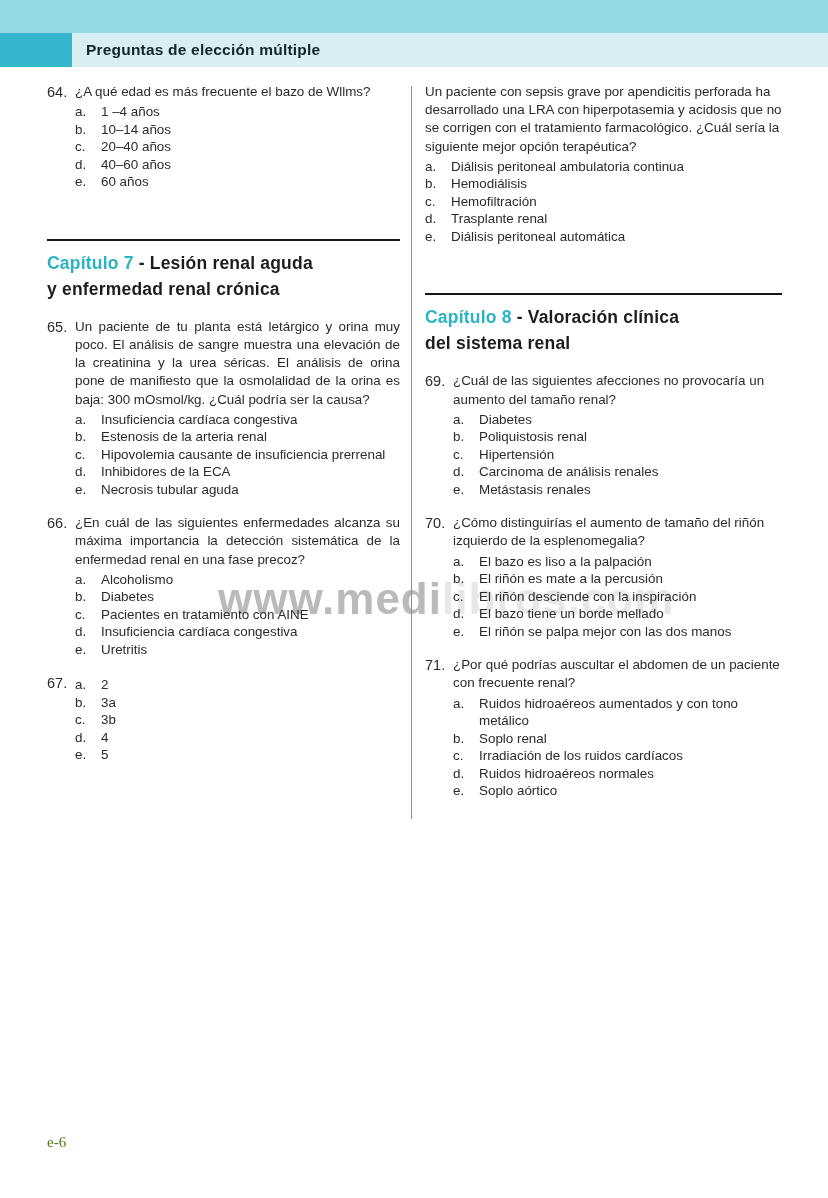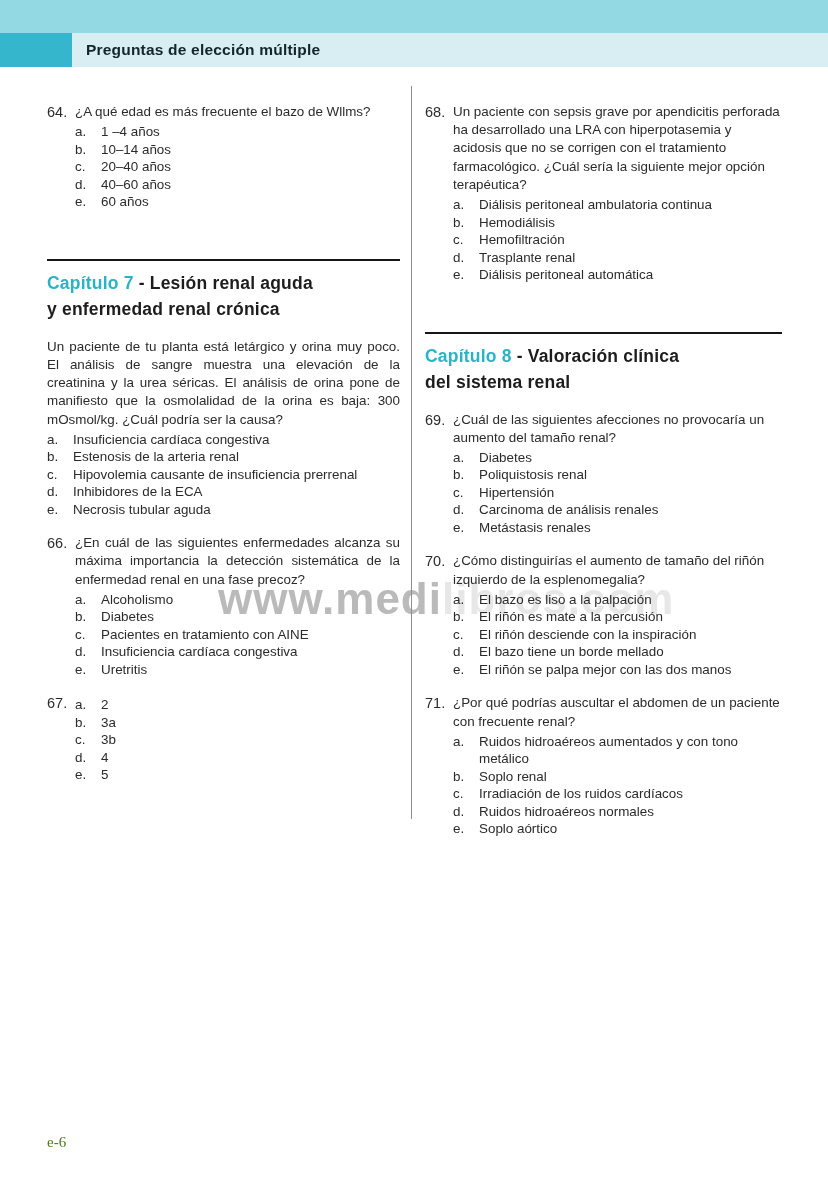--- a/index.html
+++ b/index.html
@@ -22,21 +22,21 @@
   }
   
   .watermark{
     position:absolute;top:574px;left:218px;z-index:0;
     font-size:44px;font-weight:bold;letter-spacing:1px;white-space:nowrap;
     user-select:none;
   }
   .wm-dark{color:rgba(130,130,130,0.55);}
   .wm-light{color:rgba(170,170,170,0.28);}
   
-  .col{position:absolute;top:103px;z-index:1;font-size:13.4px;line-height:18px;}
+  .col{position:absolute;top:83px;z-index:1;font-size:13.4px;line-height:18px;}
   .col-left{left:47px;width:353px;}
   .col-right{left:425px;width:357px;}
   .divider{position:absolute;left:411px;top:86px;width:1px;height:733px;background:#8f8f8f;z-index:1;}
   
   .question{display:flex;margin-top:16px;}
   .question:first-child{margin-top:0;}
   .q-number{flex:none;width:28px;font-size:14.5px;color:#2b2b2b;}
   .q-body{flex:1;min-width:0;}
   .q-text{line-height:18.2px;}
   .q-text.justify{text-align:justify;}
@@ -98,20 +98,21 @@
             <div class="q-option">
               <span class="opt-letter">e.</span>
               <span class="opt-text">60 años</span>
             </div>
           </div>
         </div>
       </article>
       <div class="section-rule"></div>
       <div class="section-heading"><span class="chapter-accent">Capítulo 7</span><span> - Lesión renal aguda</span><br><span>y enfermedad renal crónica</span></div>
       <article class="question">
+        <div class="q-number">65.</div>
         <div class="q-body">
           <div class="q-text justify">Un paciente de tu planta está letárgico y orina muy poco. El análisis de sangre muestra una elevación de la creatinina y la urea séricas. El análisis de orina pone de manifiesto que la osmolalidad de la orina es baja: 300 mOsmol/kg. ¿Cuál podría ser la causa?</div>
           <div class="q-options">
             <div class="q-option">
               <span class="opt-letter">a.</span>
               <span class="opt-text">Insuficiencia cardíaca congestiva</span>
             </div>
             <div class="q-option">
               <span class="opt-letter">b.</span>
               <span class="opt-text">Estenosis de la arteria renal</span>
@@ -182,21 +183,20 @@
             <div class="q-option">
               <span class="opt-letter">e.</span>
               <span class="opt-text">5</span>
             </div>
           </div>
         </div>
       </article>
     </div>
   <div class="col col-right" id="right-column">
       <article class="question">
-        <div class="q-number">68.</div>
         <div class="q-body">
           <div class="q-text">Un paciente con sepsis grave por apendicitis perforada ha desarrollado una LRA con hiperpotasemia y acidosis que no se corrigen con el tratamiento farmacológico. ¿Cuál sería la siguiente mejor opción terapéutica?</div>
           <div class="q-options">
             <div class="q-option">
               <span class="opt-letter">a.</span>
               <span class="opt-text">Diálisis peritoneal ambulatoria continua</span>
             </div>
             <div class="q-option">
               <span class="opt-letter">b.</span>
               <span class="opt-text">Hemodiálisis</span>

